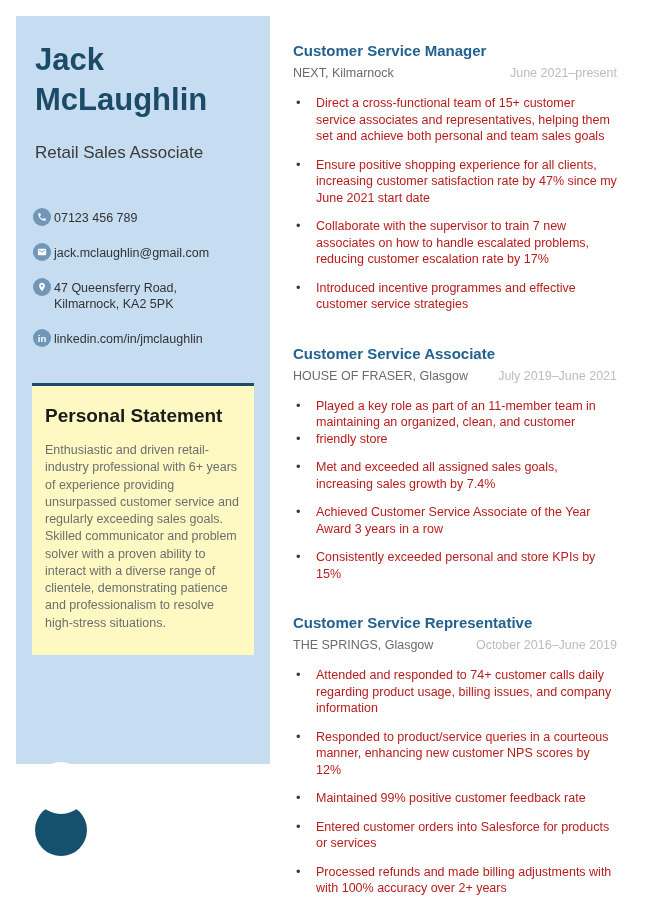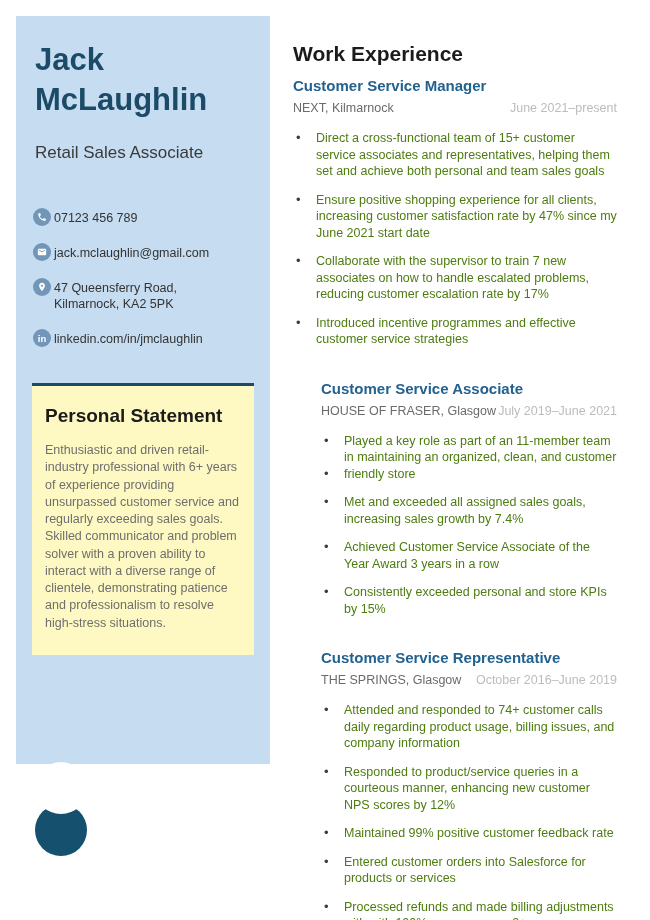--- a/index.html
+++ b/index.html
@@ -59,32 +59,32 @@
   .circle { position: absolute; width: 52px; height: 52px; border-radius: 50%; }
   .circle-white { left: 19px; top: 746px; background: #ffffff; z-index: 2; }
   .circle-dark  { left: 19px; top: 788px; background: #15506e; z-index: 1; }
 
   
   .main { position: absolute; left: 293px; top: 42px; width: 324px; }
   .main h1 {
     margin: 0 0 11px 0;
     font-size: 21px; font-weight: bold; color: #1b1b1b;
   }
-  .job + .job { margin-top: 32px; margin-left: 28px; }
+  .job + .job { margin-top: 32px; }
   .job h2 {
     margin: 0 0 7px 0;
     font-size: 15px; font-weight: bold; color: #23618f;
   }
   .meta { display: flex; justify-content: space-between; align-items: baseline; }
   .company { font-size: 12.5px; color: #6b6b6b; }
   .dates { font-size: 12.5px; color: #bcbcbc; }
   .job ul { list-style: none; margin: 15px 0 0 0; padding: 0; }
   .job li {
     position: relative; padding-left: 23px; margin-bottom: 12px;
-    font-size: 12.5px; line-height: 1.32; color: #4d7c0f;
+    font-size: 12.5px; line-height: 1.32; color: #b91c1c;
   }
   .job li::before {
     content: "\2022";
     position: absolute; left: 3px; top: -1px;
     color: #3d3d3d; font-size: 13px;
   }
   .job li.tight { margin-bottom: 0; }
   .job li:last-child { margin-bottom: 0; }
 </style>
 </head>
@@ -135,21 +135,20 @@
     <div class="statement-box">
       <h2>Personal Statement</h2>
       <p>Enthusiastic and driven retail-industry professional with 6+ years of experience providing unsurpassed customer service and regularly exceeding sales goals. Skilled communicator and problem solver with a proven ability to interact with a diverse range of clientele, demonstrating patience and professionalism to resolve high-stress situations.</p>
     </div>
 
     <div class="circle circle-white"></div>
     <div class="circle circle-dark"></div>
   </aside>
 
   <main class="main">
-    <h1>Work Experience</h1>
 
     <section class="job">
       <h2>Customer Service Manager</h2>
       <div class="meta">
         <span class="company">NEXT, Kilmarnock</span>
         <span class="dates">June 2021–present</span>
       </div>
       <ul>
         <li>Direct a cross-functional team of 15+ customer service associates and representatives, helping them set and achieve both personal and team sales goals</li>
         <li>Ensure positive shopping experience for all clients, increasing customer satisfaction rate by 47% since my June 2021 start date</li>

